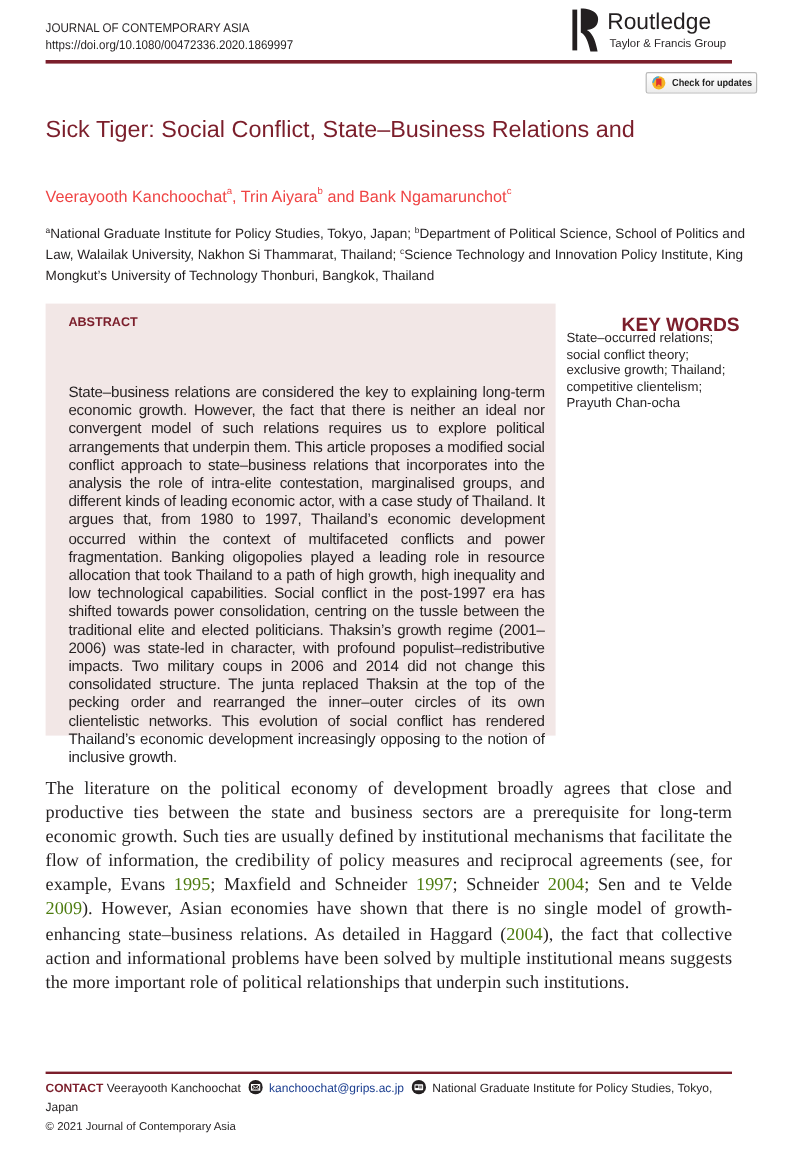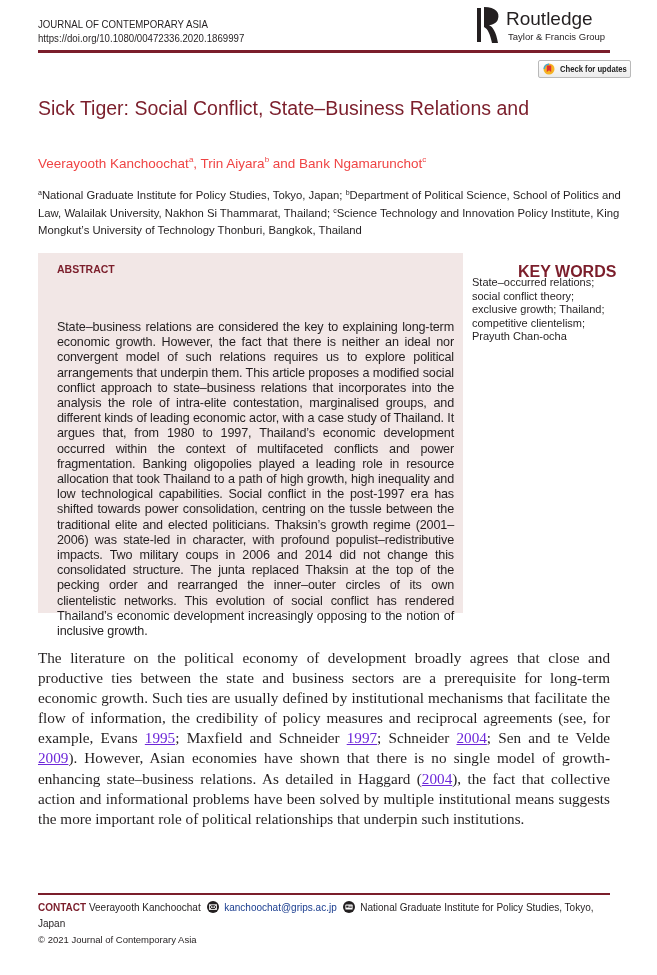--- a/index.html
+++ b/index.html
@@ -36,21 +36,21 @@
   #abstract-text { left: 57px; top: 276px; width: 397px; font-size: 12.6px; line-height: 15.2px; text-align: justify; letter-spacing: -0.15px; margin-top: 44px; }
 
   #keywords-heading { left: 472px; top: 263px; font-size: 16px; font-weight: bold; color: #7b1e2b; padding-left: 46px; }
   #keywords-list { left: 472px; top: 276px; width: 170px; font-size: 11px; line-height: 13.6px; }
   #keywords-list div { white-space: nowrap; }
 
   
   #body-text { left: 38px; top: 648px; width: 572px; font-size: 15.2px; line-height: 20.1px; text-align: justify; }
   #body-text p { margin: 0; }
   #body-text p + p { text-indent: 19px; }
-  .ref { color: #6d28d9; cursor: pointer; text-decoration: underline; }
+  .ref { color: #4d7c0f; cursor: pointer; }
 
   
   #footer-rule { left: 38px; top: 893px; width: 572px; height: 1.5px; background: #7b1e2b; }
   #contact-line { left: 38px; top: 900px; width: 580px; font-size: 10px; line-height: 15.5px; }
   #contact-label { font-weight: bold; color: #7b1e2b; }
   .email { color: #1a3d8f; cursor: pointer; }
   .fi { display: inline-block; width: 12px; height: 12px; vertical-align: -2px; margin: 0 2px 0 4px; }
   #copyright { left: 38px; top: 934px; font-size: 9.5px; }
 </style>
 </head>

